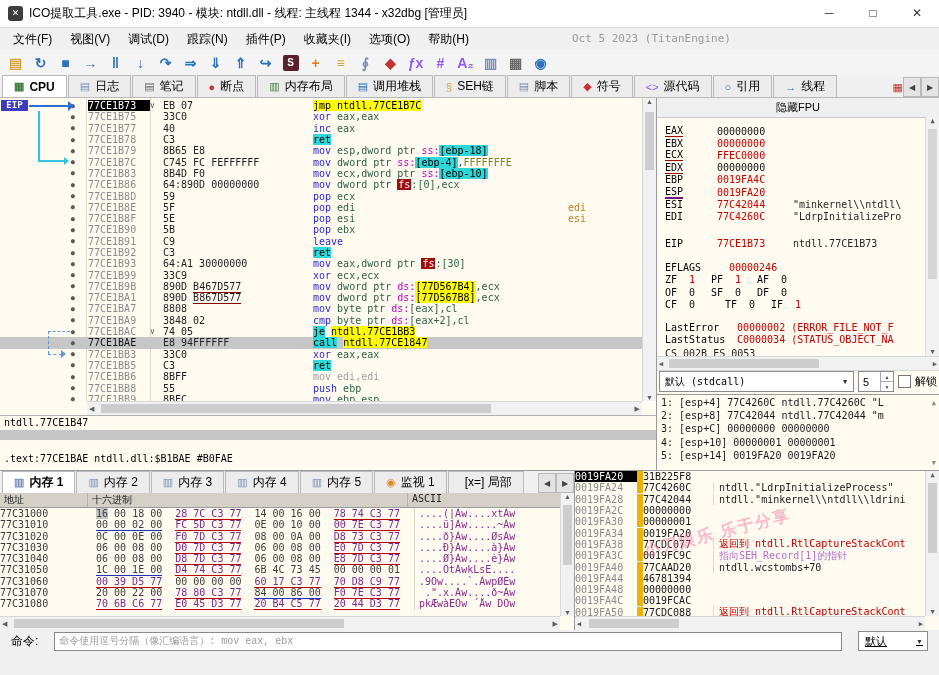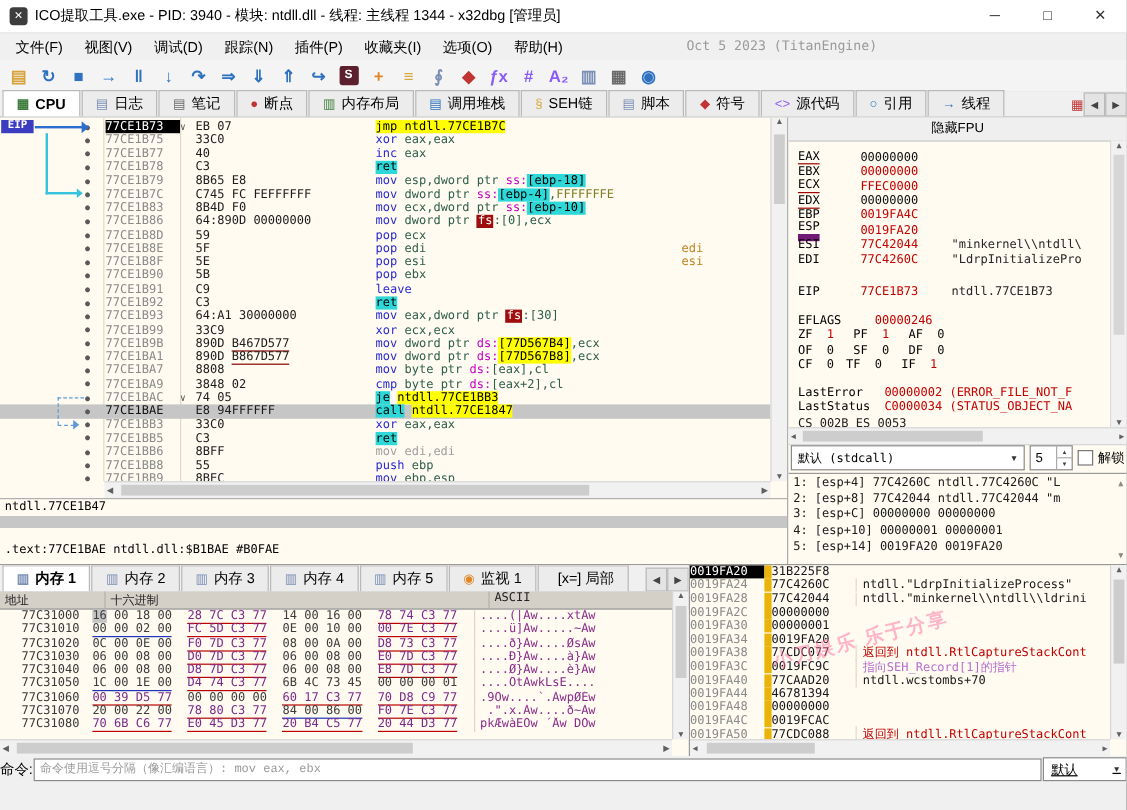--- a/index.html
+++ b/index.html
@@ -73,21 +73,21 @@
   .info1{padding:1px 4px;}
   .infoband{position:absolute;left:0;right:0;top:14px;height:10px;background:#c6c6c6;}
   .info2{position:absolute;left:4px;bottom:6px;}
   
   .regs{position:absolute;top:98px;left:657px;width:282px;height:372px;background:#fffbf0;box-sizing:border-box;font-family:"DejaVu Sans Mono",monospace;font-size:10px;overflow:hidden;}
   .fpubtn{position:absolute;top:0;left:0;right:0;height:19px;background:#efefef;border-bottom:1px solid #c9c9c9;text-align:center;font-family:"Liberation Sans",sans-serif;font-size:11px;line-height:19px;}
   .rrow{display:flex;height:12.2px;align-items:center;white-space:pre;}
   .rname{width:52px;}
   .rname span{display:inline-block;}
   .u-r{border-bottom:1px solid #a00000;}
-  .u-g{border-bottom:6px solid #701a75;}
+  .u-g{border-bottom:2px solid #701a75;}
   .vr{color:#c40000}.vk{color:#101010}
   .rcm{color:#262626;white-space:pre;overflow:hidden;}
   .sec{position:absolute;left:8px;right:16px;}
   .frow{display:flex;height:12.5px;}
   .frow span{margin-right:6px;}
   .fl-n{width:18px;}
   .lrow{display:flex;height:12.2px;white-space:pre;}
   .lname{width:72px;}
   .segclip{overflow:hidden;height:9px;color:#222;}
   .regs-vs{right:0;top:19px;width:13px;height:239px;border-left:1px solid #ddd;}
@@ -106,40 +106,40 @@
   .args .arr-t{position:absolute;top:4px;right:3px;color:#888;font-size:7px;}
   .args .arr-b{position:absolute;bottom:3px;right:3px;color:#888;font-size:7px;}
   
   .dump{position:absolute;top:470px;left:0;width:575px;height:160px;background:#fffbf0;border-top:1px solid #999;border-right:1px solid #999;box-sizing:border-box;overflow:hidden;}
   .dumptabs{position:absolute;top:0;left:0;right:0;height:22px;background:#f0f0f0;border-bottom:1px solid #b9b9b9;display:flex;align-items:flex-end;padding-left:2px;overflow:hidden;}
   .dhead{position:absolute;top:22px;left:0;right:0;height:14px;background:#d4d0c8;border-bottom:1px solid #9a9a9a;display:flex;font-family:"DejaVu Sans Mono",monospace;font-size:10px;color:#222;}
   .dhead div{border-right:1px solid #b5b1a8;padding-left:4px;box-sizing:border-box;}
   .dh-a{width:88px}.dh-x{width:320px}.dh-s{flex:1}
   .hexrows{position:absolute;top:37px;left:0;right:14px;font-family:"DejaVu Sans Mono",monospace;font-size:10px;}
   .hrow{display:flex;height:11.3px;white-space:pre;}
-  .ha{width:77px;color:#3a3a3a;padding-left:18px;box-sizing:border-box;}
+  .ha{width:96px;color:#3a3a3a;padding-left:0;box-sizing:border-box;}
   .hx{width:318px;color:#3d3d3d;}
   .hascii{flex:1;color:#8a2d8a;border-left:1px solid #ddd5c5;padding-left:4px;overflow:hidden;}
   .dump-vs{right:0;top:22px;bottom:14px;width:13px;border-left:1px solid #d6d6d6;}
   .dump-vs .thumb{position:absolute;top:12px;left:2px;width:9px;height:60px;background:#cdcdcd;}
   .dump-hs{left:0;right:14px;bottom:0;height:13px;border-top:1px solid #d6d6d6;}
   
   .stack{position:absolute;top:470px;left:575px;width:364px;height:160px;background:#fffbf0;border-top:1px solid #999;box-sizing:border-box;overflow:hidden;font-family:"DejaVu Sans Mono",monospace;font-size:10px;}
   .srow{display:flex;height:11.3px;white-space:pre;align-items:center;}
   .sa{width:62px;color:#8a8a8a;}
   .srow.sel .sa{background:#000;color:#fff;}
   .sv{width:70px;color:#16161a;padding-left:0;border-left:6px solid #eab308;}
   .sc{flex:1;padding-left:5px;border-left:1px solid #e2dac8;overflow:hidden;}
   .cr{color:#c00000}.cp{color:#b570cf}.cb{color:#1a1a1a}
   .stack-vs{right:0;top:0;bottom:14px;width:13px;border-left:1px solid #d6d6d6;}
   .stack-vs .thumb{position:absolute;top:12px;left:2px;width:9px;height:70px;background:#cdcdcd;}
   .stack-hs{left:0;right:14px;bottom:0;height:13px;border-top:1px solid #d6d6d6;}
   .watermark{position:absolute;top:505px;left:640px;width:300px;transform:rotate(-14deg);color:rgba(255,110,160,.5);font-size:16px;pointer-events:none;font-weight:bold;letter-spacing:2px;}
   
-  .cmdbar{position:absolute;top:630px;left:0;right:0;height:22px;background:#f0f0f0;display:flex;align-items:center;padding:0 0;gap:1px;box-sizing:border-box;}
+  .cmdbar{position:absolute;top:630px;left:0;right:0;height:22px;background:#f0f0f0;display:flex;align-items:center;padding:0 11px;gap:16px;box-sizing:border-box;}
   .cmdlabel{font-size:12px;}
   .cmdinput{flex:1;height:17px;border:1px solid #8a8a8a;background:#fff;font-family:Liberation Mono, monospace;font-size:10px;padding:0 4px;}
   .cmdinput::placeholder{color:#9a9a9a;}
   .cmdsel{width:62px;height:18px;border:1px solid #8a8a8a;background:#fff;display:flex;align-items:center;padding-left:6px;font-size:11px;text-decoration:underline;}
   .cmdsel .caret{margin-left:auto;padding-right:4px;font-size:7px;color:#333;}
   
   .statusbar{position:absolute;top:652px;left:0;right:0;bottom:0;background:#d4d0c8;border-top:1px solid #fff;display:flex;align-items:stretch;}
   .paused{background:#ffff00;color:#c00000;font-weight:bold;display:flex;align-items:center;padding:0 10px;border-right:1px solid #999;}
   .statusmsg{flex:1;display:flex;align-items:center;padding-left:6px;font-weight:bold;border-right:1px solid #aaa;background:#c9c5bd;}
   .statustime{width:168px;display:flex;align-items:center;padding-left:8px;background:#c9c5bd;}
@@ -665,21 +665,21 @@
           <span class=" vk">0</span>
           <span class="fl-n" style="margin-left:10px;">SF</span>
           <span class=" vk">0</span>
           <span class="fl-n" style="margin-left:10px;">DF</span>
           <span class=" vk">0</span>
         </div>
 
         <div class="frow">
           <span class="fl-n">CF</span>
           <span class=" vk">0</span>
-          <span class="fl-n" style="margin-left:4px;">TF</span>
+          <span class="fl-n" style="margin-left:24px;">TF</span>
           <span class=" vk">0</span>
           <span class="fl-n" style="margin-left:10px;">IF</span>
           <span class=" vr">1</span>
         </div>
       </div>
     <div class="sec" style="top:224px;">
       <div class="lrow">
         <span class="lname">LastError</span>
         <span class="vr">00000002 (ERROR_FILE_NOT_F</span>
       </div>

